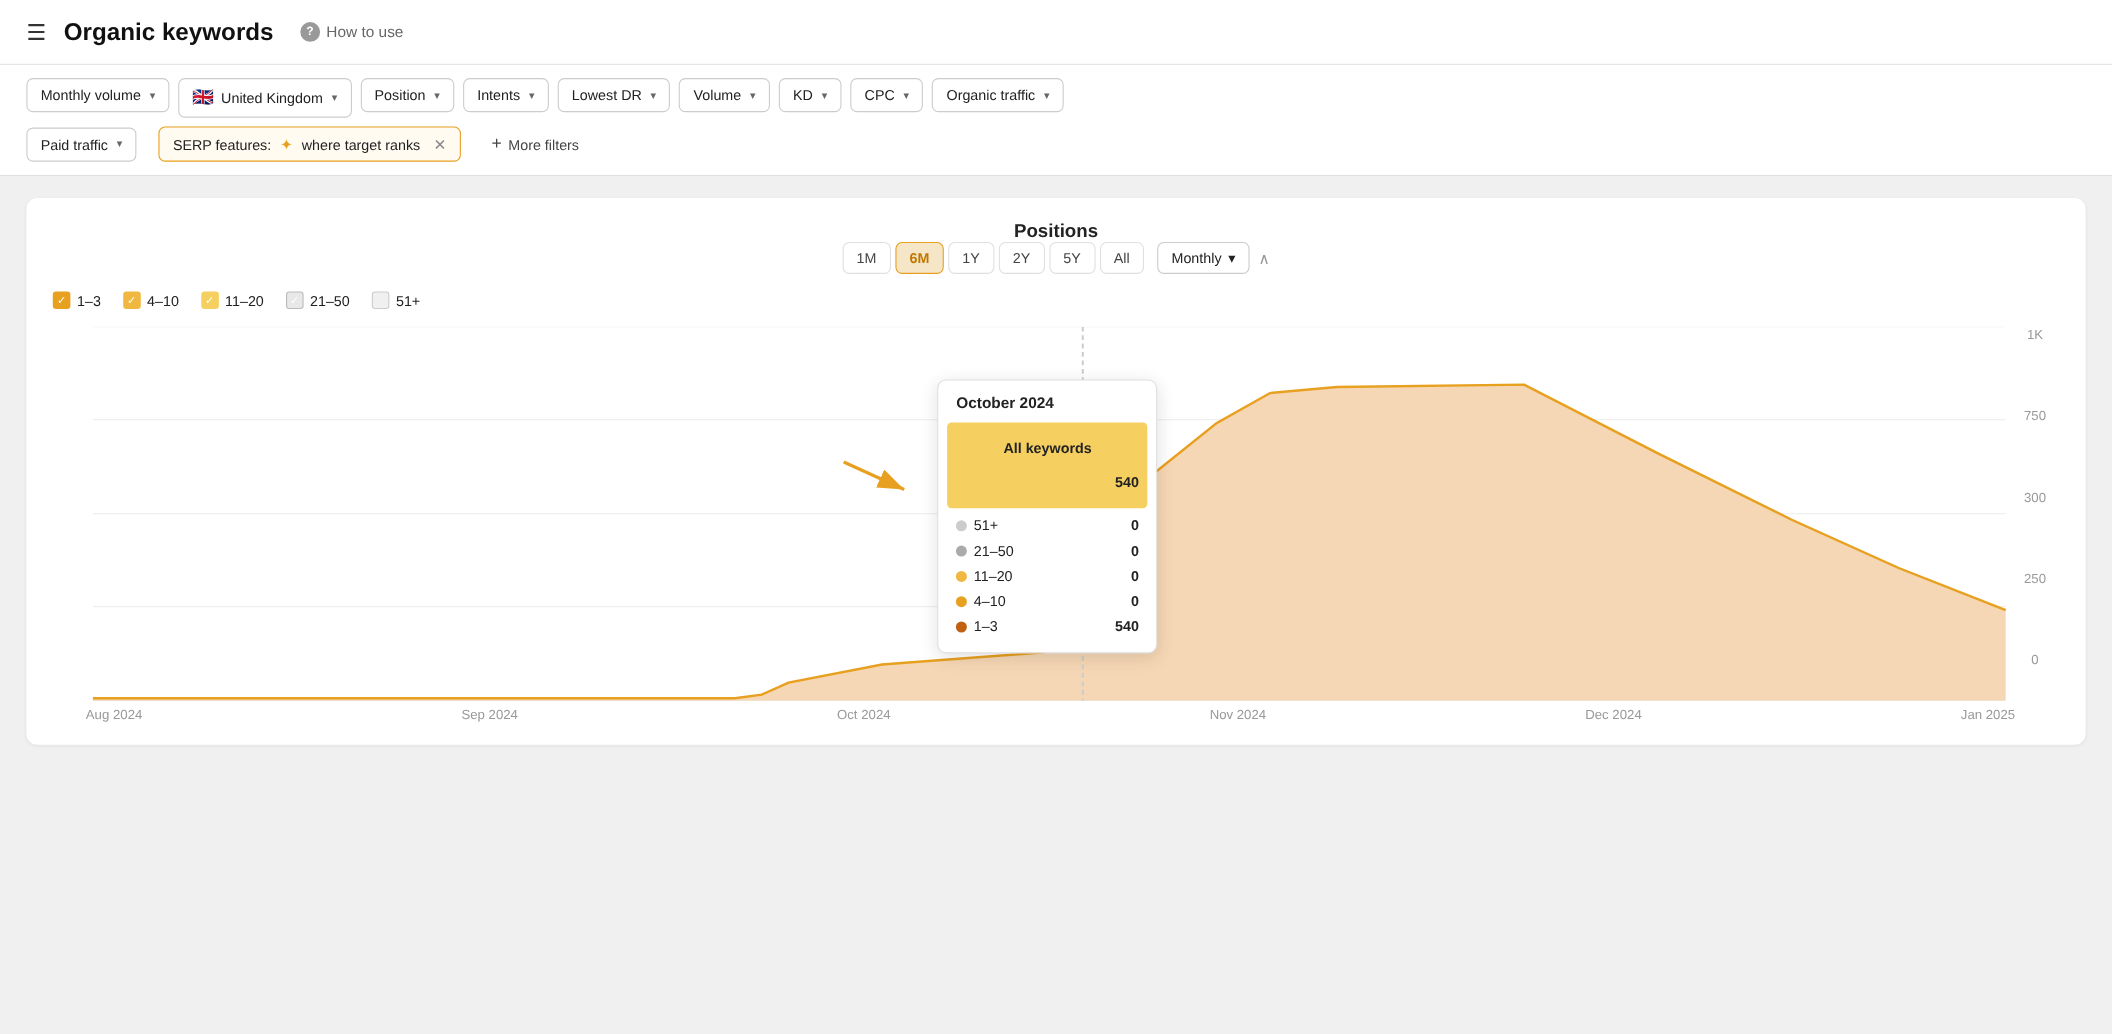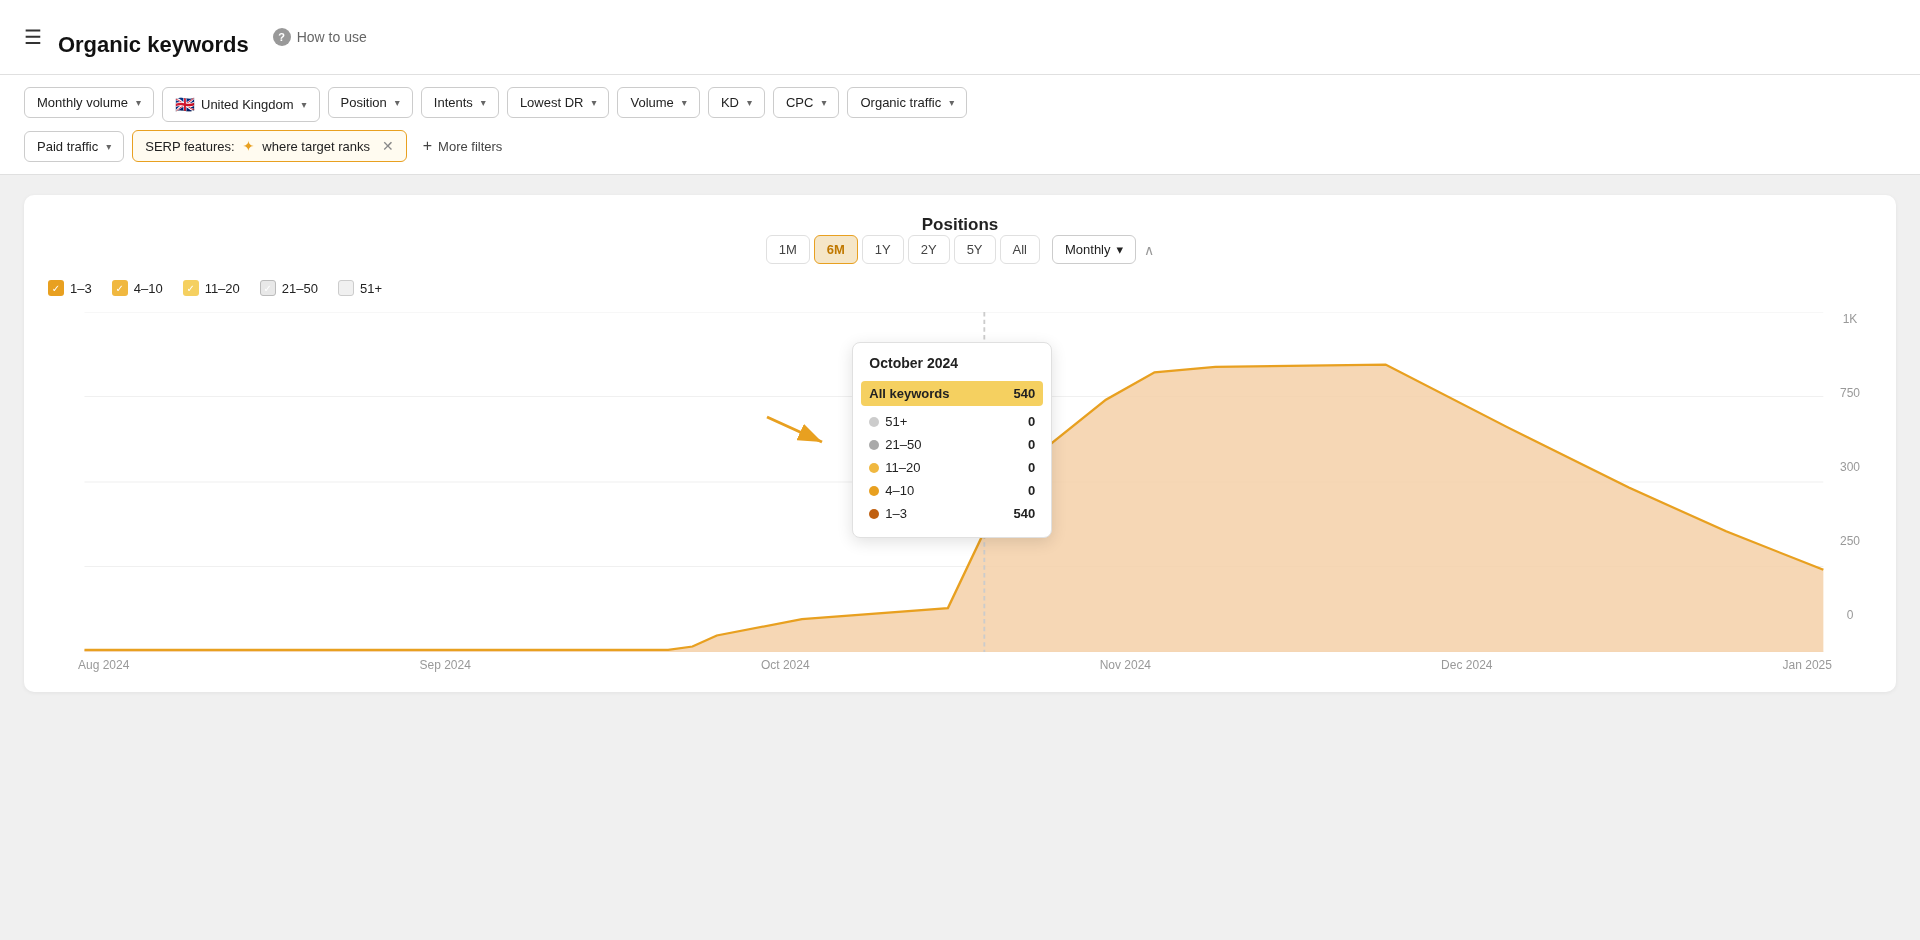--- a/index.html
+++ b/index.html
@@ -7,21 +7,21 @@
 
     .app-header {
       background: #fff;
       padding: 16px 24px;
       display: flex;
       align-items: center;
       gap: 16px;
       border-bottom: 1px solid #e0e0e0;
     }
     .hamburger { font-size: 20px; cursor: pointer; color: #333; }
-    .page-title { font-size: 22px; font-weight: 700; color: #111; margin-top: 16px; }
+    .page-title { font-size: 22px; font-weight: 700; color: #111; }
     .how-to-use-btn {
       display: flex; align-items: center; gap: 6px;
       color: #666; font-size: 14px; cursor: pointer;
       background: none; border: none; padding: 4px 8px;
     }
     .how-to-use-btn .help-icon {
       width: 18px; height: 18px; border-radius: 50%;
       background: #999; color: #fff;
       display: flex; align-items: center; justify-content: center;
       font-size: 11px; font-weight: 700;
@@ -147,21 +147,21 @@
       display: flex;
       justify-content: space-between;
       padding: 6px 40px 0 30px;
       font-size: 12px;
       color: #999;
     }
 
     
     .tooltip-container {
       position: absolute;
-      top: 30px;
+      top: 48px;
       left: 43%;
       z-index: 10;
     }
     .tooltip-box {
       background: #fff;
       border: 1px solid #e0e0e0;
       border-radius: 8px;
       padding: 12px 16px;
       min-width: 200px;
       box-shadow: 0 4px 16px rgba(0,0,0,0.12);
@@ -170,23 +170,24 @@
     .tooltip-title { font-size: 14px; font-weight: 700; margin-bottom: 10px; }
     .tooltip-row {
       display: flex; align-items: center; justify-content: space-between;
       padding: 4px 0;
       font-size: 13px;
       gap: 16px;
     }
     .tooltip-row.highlighted {
       background: #f5d060;
       border-radius: 4px;
-      padding: 5px 8px;
+      padding: 16px 8px;
       margin: 0 -8px 4px -8px;
       font-weight: 600;
+      flex-direction: column;
     }
     .tooltip-dot {
       width: 10px; height: 10px; border-radius: 50%;
       display: inline-block; margin-right: 6px; flex-shrink: 0;
     }
     .dot-light-gray { background: #ccc; }
     .dot-medium-gray { background: #aaa; }
     .dot-amber { background: #f0b840; }
     .dot-orange { background: #e8a020; }
     .dot-dark-orange { background: #c06010; }
@@ -248,21 +249,21 @@
   <button class="filter-btn">
     <span>CPC</span>
     <span class="chevron">▾</span>
   </button>
 
   <button class="filter-btn">
     <span>Organic traffic</span>
     <span class="chevron">▾</span>
   </button>
 
-  <div style="width:100%; display:flex; align-items:center; gap:8px; flex-wrap:wrap;">
+  <div style="width:100%; display:flex; align-items:center; gap:20px; flex-wrap:wrap;">
     <button class="filter-btn">
       <span>Paid traffic</span>
       <span class="chevron">▾</span>
     </button>
 
     <div class="serp-filter">
       <span>SERP features:</span>
       <span class="spark">✦</span>
       <span>where target ranks</span>
       <span class="close-x">✕</span>

